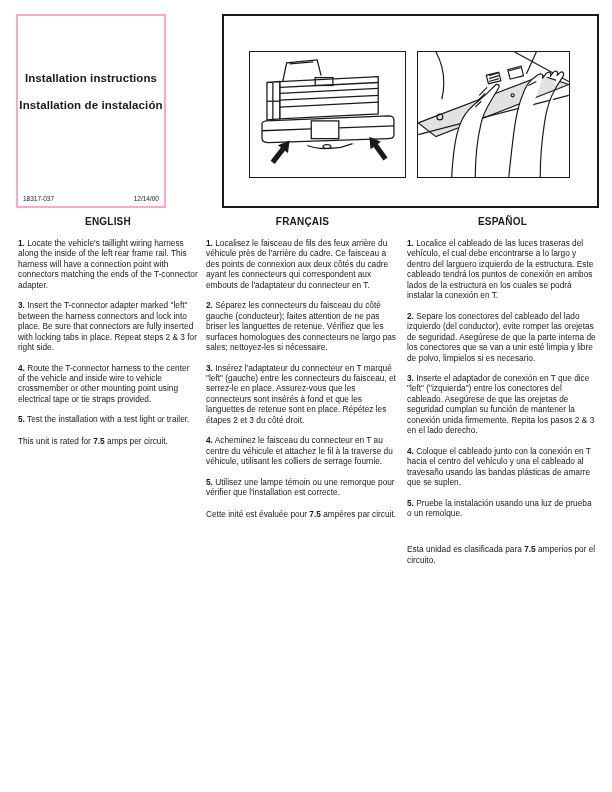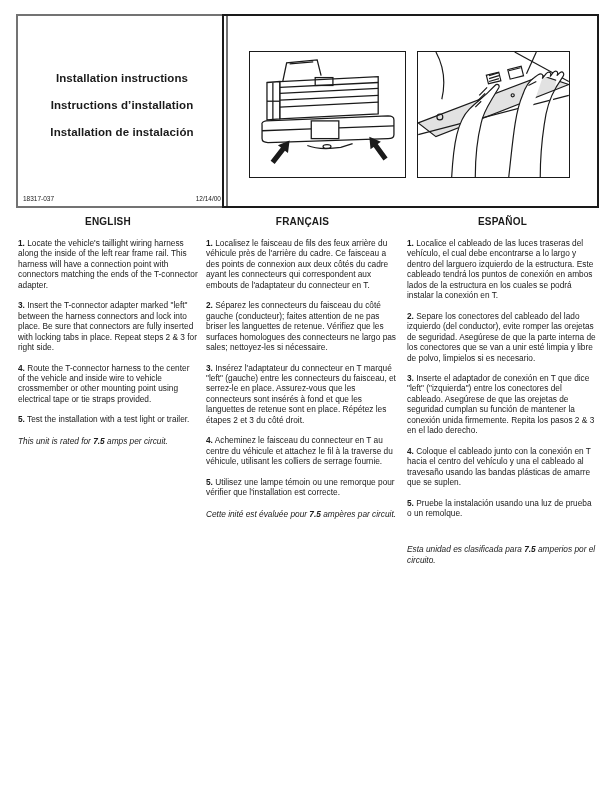--- a/index.html
+++ b/index.html
@@ -3,22 +3,22 @@
 <meta charset="utf-8">
 <style>
   html,body{margin:0;padding:0;background:#888;}
   .page{
     position:relative;width:612px;height:792px;background:#ffffff;
     font-family:"Liberation Sans",sans-serif;color:#1a1a1a;overflow:hidden;
     margin:0 auto;
   }
   
   .title-box{
-    position:absolute;left:16px;top:14px;width:212px;height:194px;
-    border:2px solid #737373;box-sizing:border-box;
+    position:absolute;left:16px;top:14px;width:150px;height:194px;
+    border:2px solid #f9a8d4;box-sizing:border-box;
   }
   .title-lines{padding-top:56px;text-align:center;}
   .title-line{font-weight:bold;font-size:11.5px;margin:0 0 15px 0;letter-spacing:.1px;}
   .title-box-footer{
     position:absolute;left:5px;right:5px;bottom:4px;
     display:flex;justify-content:space-between;font-size:6.5px;
   }
   
   .figures-box{
     position:absolute;left:222px;top:14px;width:377px;height:194px;
@@ -31,33 +31,32 @@
   
   .columns{
     position:absolute;left:18px;top:216px;width:580px;
     display:grid;grid-template-columns:180px 193px 191px;column-gap:8px;
   }
   .col-header{
     font-weight:bold;font-size:10px;text-align:center;margin:0 0 11px 0;letter-spacing:.2px;
   }
   .step,.rating{font-size:8.3px;line-height:1.26;margin:0 0 10px 0;}
   .step .n{font-weight:bold;}
-  .rating{margin-top:11px;font-style:italic;}
+  .rating{margin-top:11px;}
   .rating .amps{font-weight:bold;}
   .col-es .rating{margin-top:26px;}
 </style>
 </head>
 <body>
 
 <div class="page">
 
   <div class="title-box">
     <div class="title-lines">
       <div class="title-line">Installation instructions</div>
-      <div class="title-line">Instructions d’installation</div>
       <div class="title-line">Installation de instalación</div>
     </div>
     <div class="title-box-footer">
       <span>18317-037</span>
       <span>12/14/00</span>
     </div>
   </div>
 
   <div class="figures-box">
 

